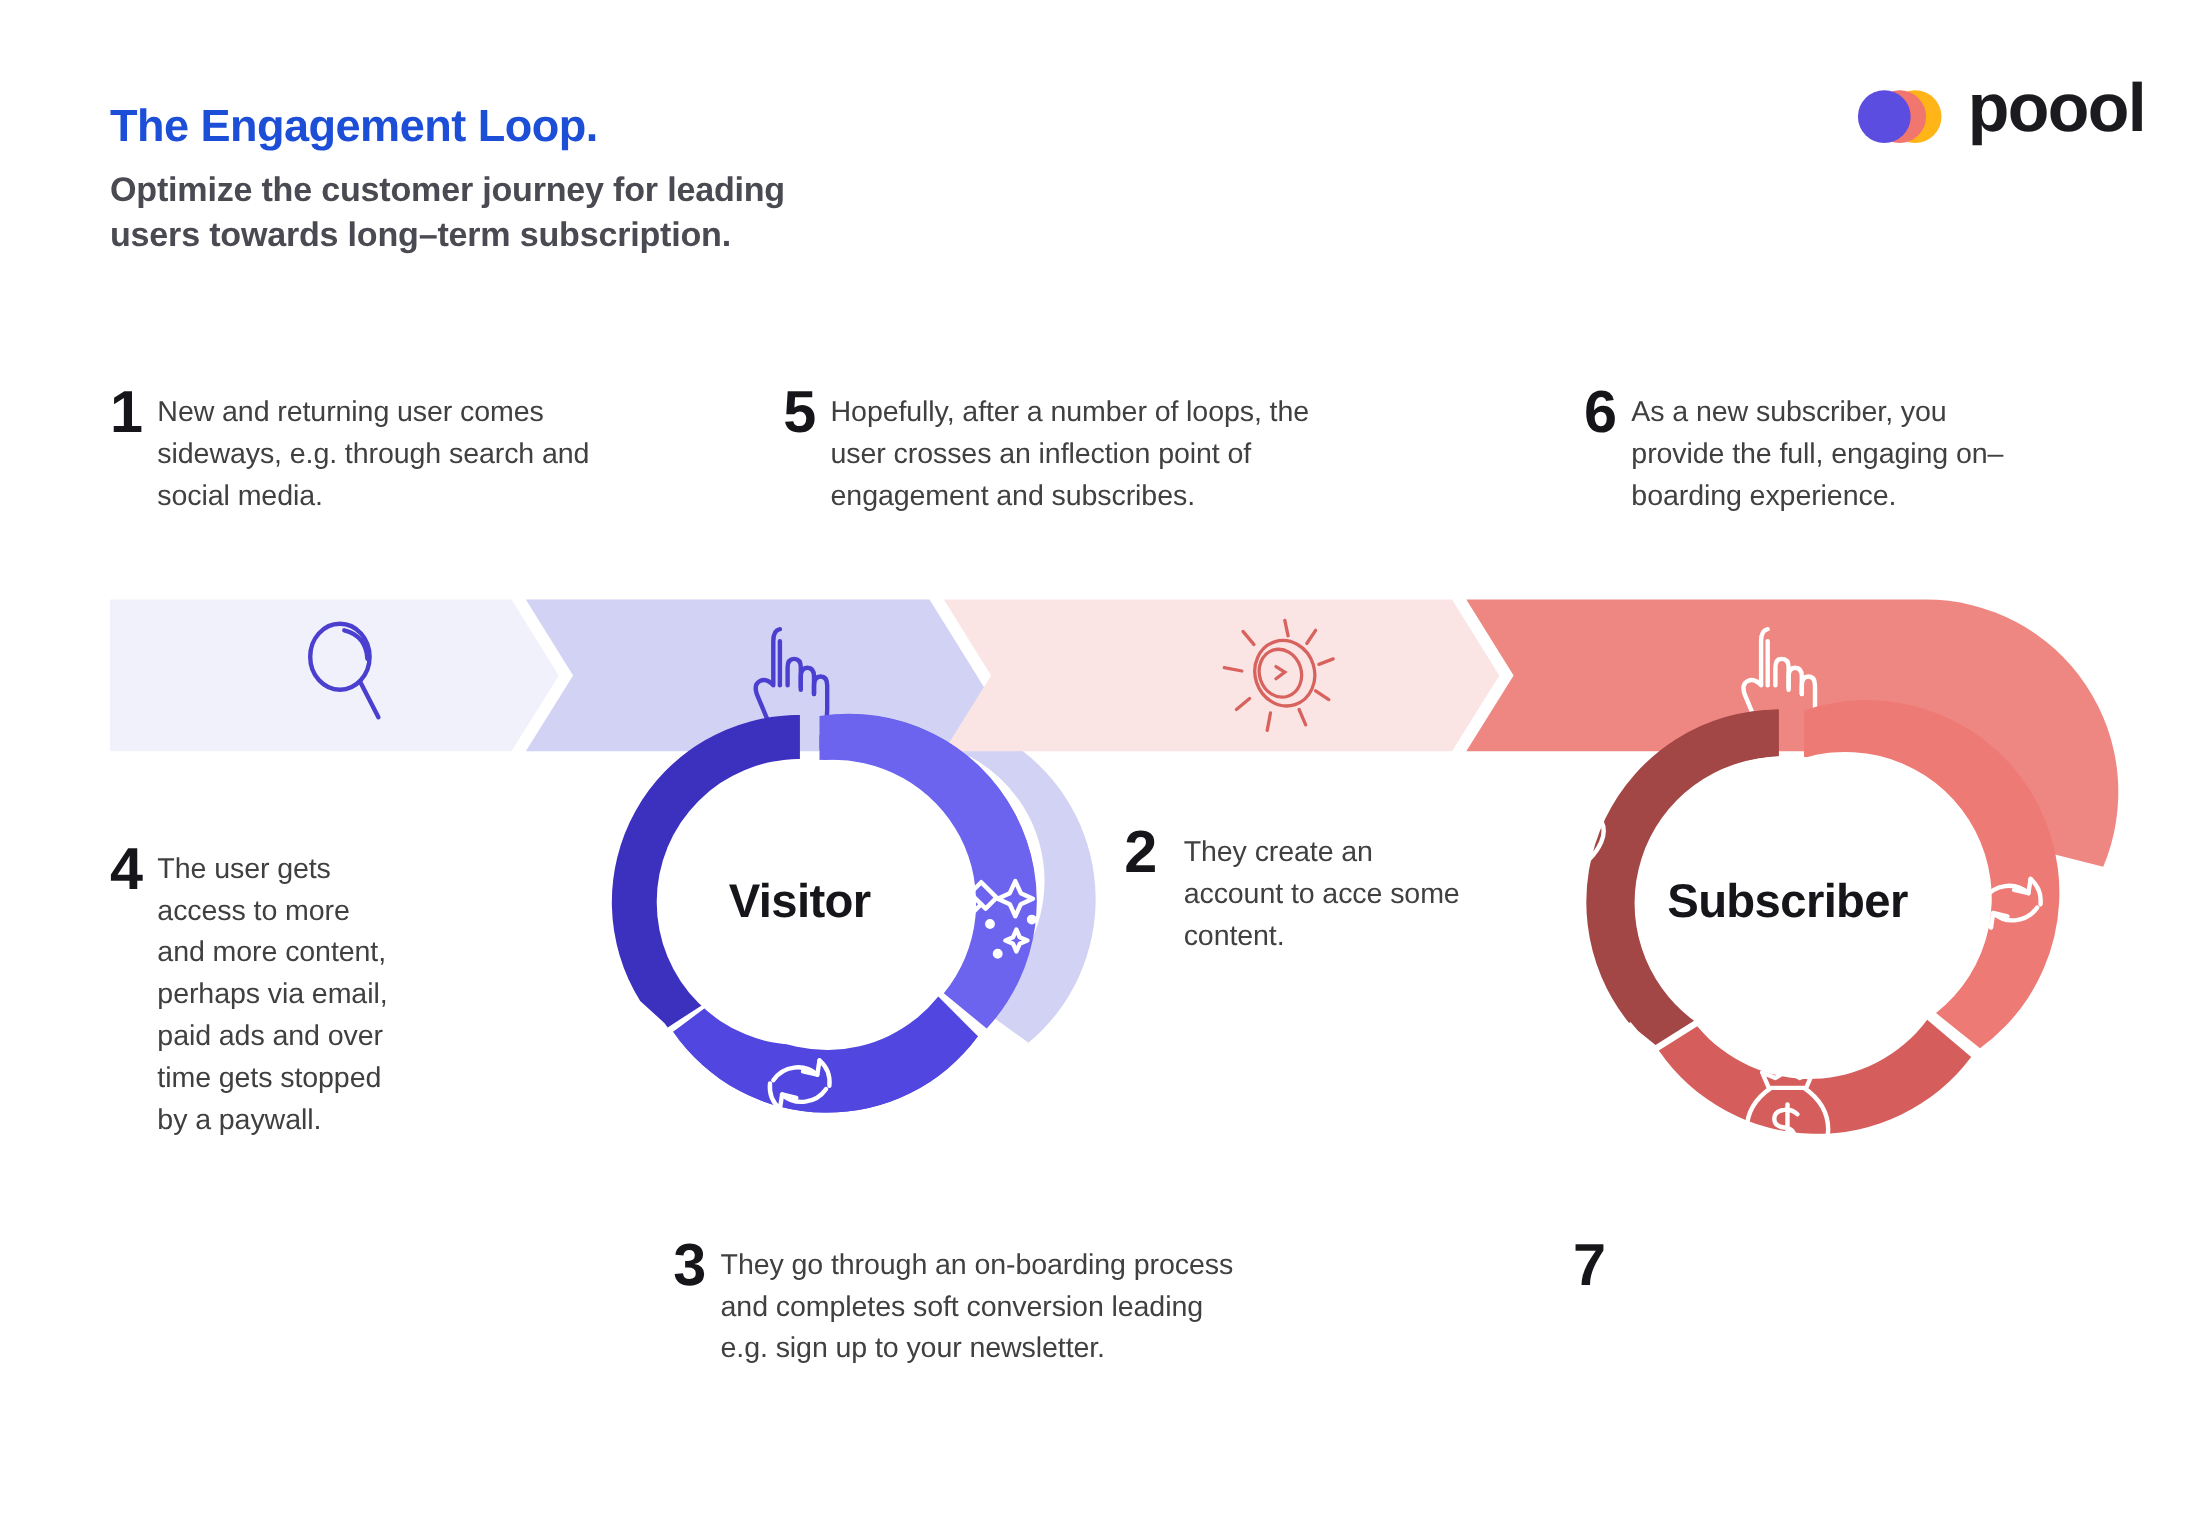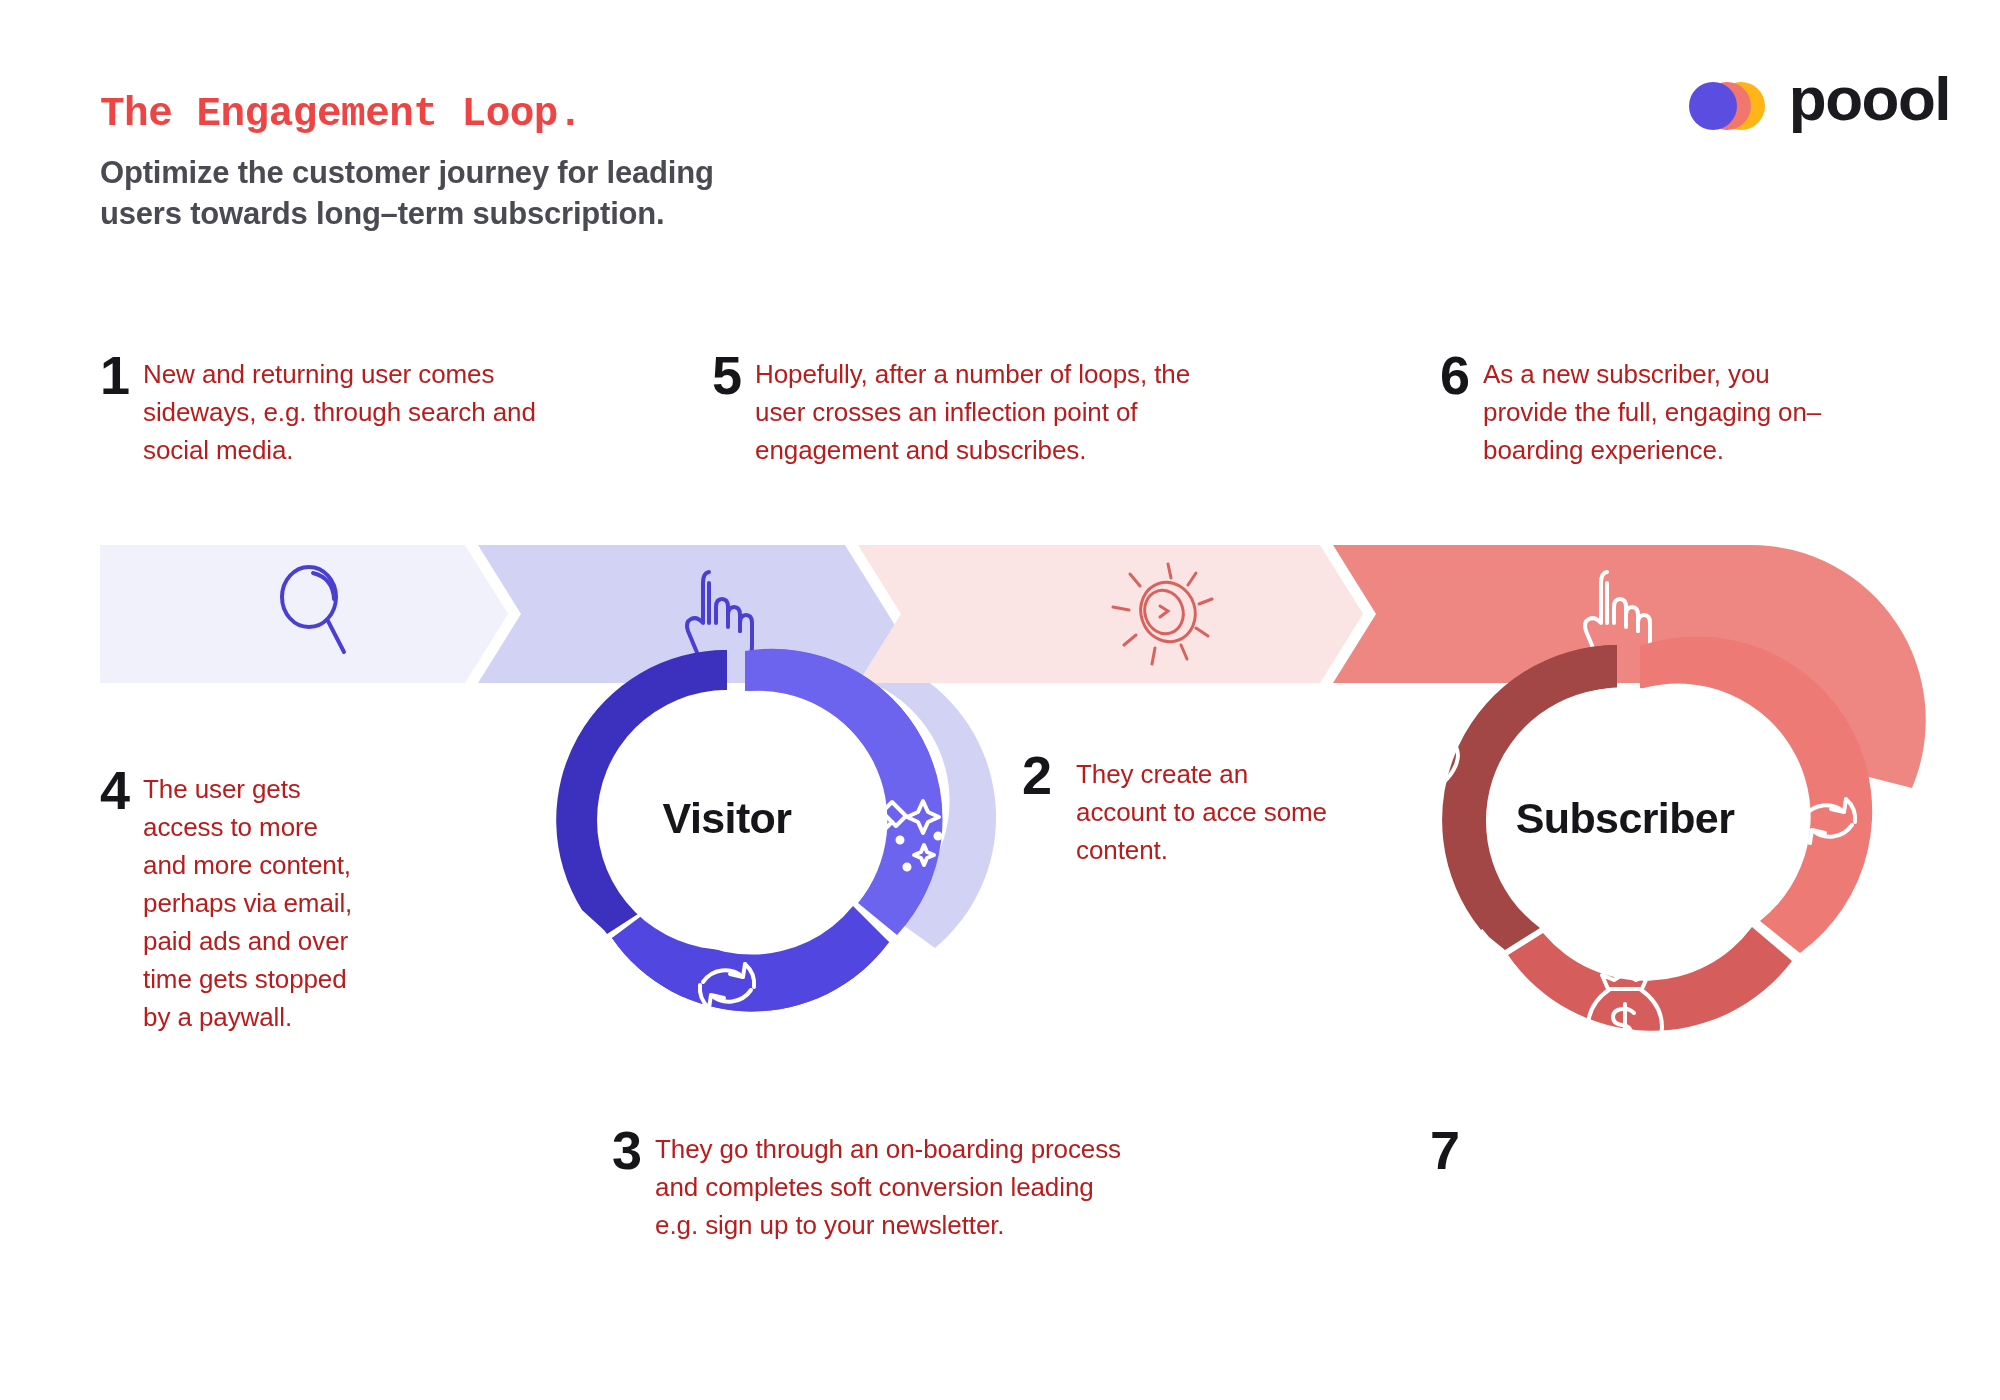--- a/index.html
+++ b/index.html
@@ -11,21 +11,21 @@
     color:#1b1b1f;
     overflow:hidden;
     position:relative;
   }
   #stage { position:absolute; inset:0; width:2000px; height:1400px; }
 
   
   .header { position:absolute; left:100px; top:90px; width:900px; }
   .page-title {
     font-size:41px; font-weight:700; letter-spacing:-0.5px;
-    color:#ef4444; line-height:1.2;font-family:Liberation Mono, monospace;
+    color:#1d4ed8; line-height:1.2;
   }
   .page-subtitle {
     margin-top:14px;
     font-size:31px; font-weight:700; line-height:1.32;
     color:#4a4a52; letter-spacing:-0.2px;
     white-space:pre-line;
   }
 
   
   .logo { position:absolute; right:50px; top:68px; display:flex; align-items:flex-end; gap:22px; }
@@ -36,21 +36,21 @@
   .logo-dot.c3 { left:28px; background:#FFB417; z-index:1; }
   .logo-word { font-size:62px; font-weight:700; letter-spacing:-1.5px; color:#1b1b1f; line-height:1; }
 
   
   .step { position:absolute; display:flex; align-items:flex-start; gap:14px; }
   .step-num {
     font-size:54px; font-weight:700; line-height:0.95; color:#16161a;
     flex:0 0 auto; letter-spacing:-1px;
   }
   .step-body {
-    font-size:26px; line-height:1.46; color:#b91c1c; letter-spacing:-0.1px;
+    font-size:26px; line-height:1.46; color:#404040; letter-spacing:-0.1px;
     padding-top:6px;
   }
 
   #step1 { left:100px; top:350px; width:470px; }
   #step5 { left:712px; top:350px; width:480px; }
   #step6 { left:1440px; top:350px; width:400px; }
   #step4 { left:100px; top:765px; width:280px; }
   #step4 .step-body { width:215px; }
   #step2 { left:1022px; top:750px; width:330px; }
   #step2 .step-body { width:260px;margin-left:11px; }

